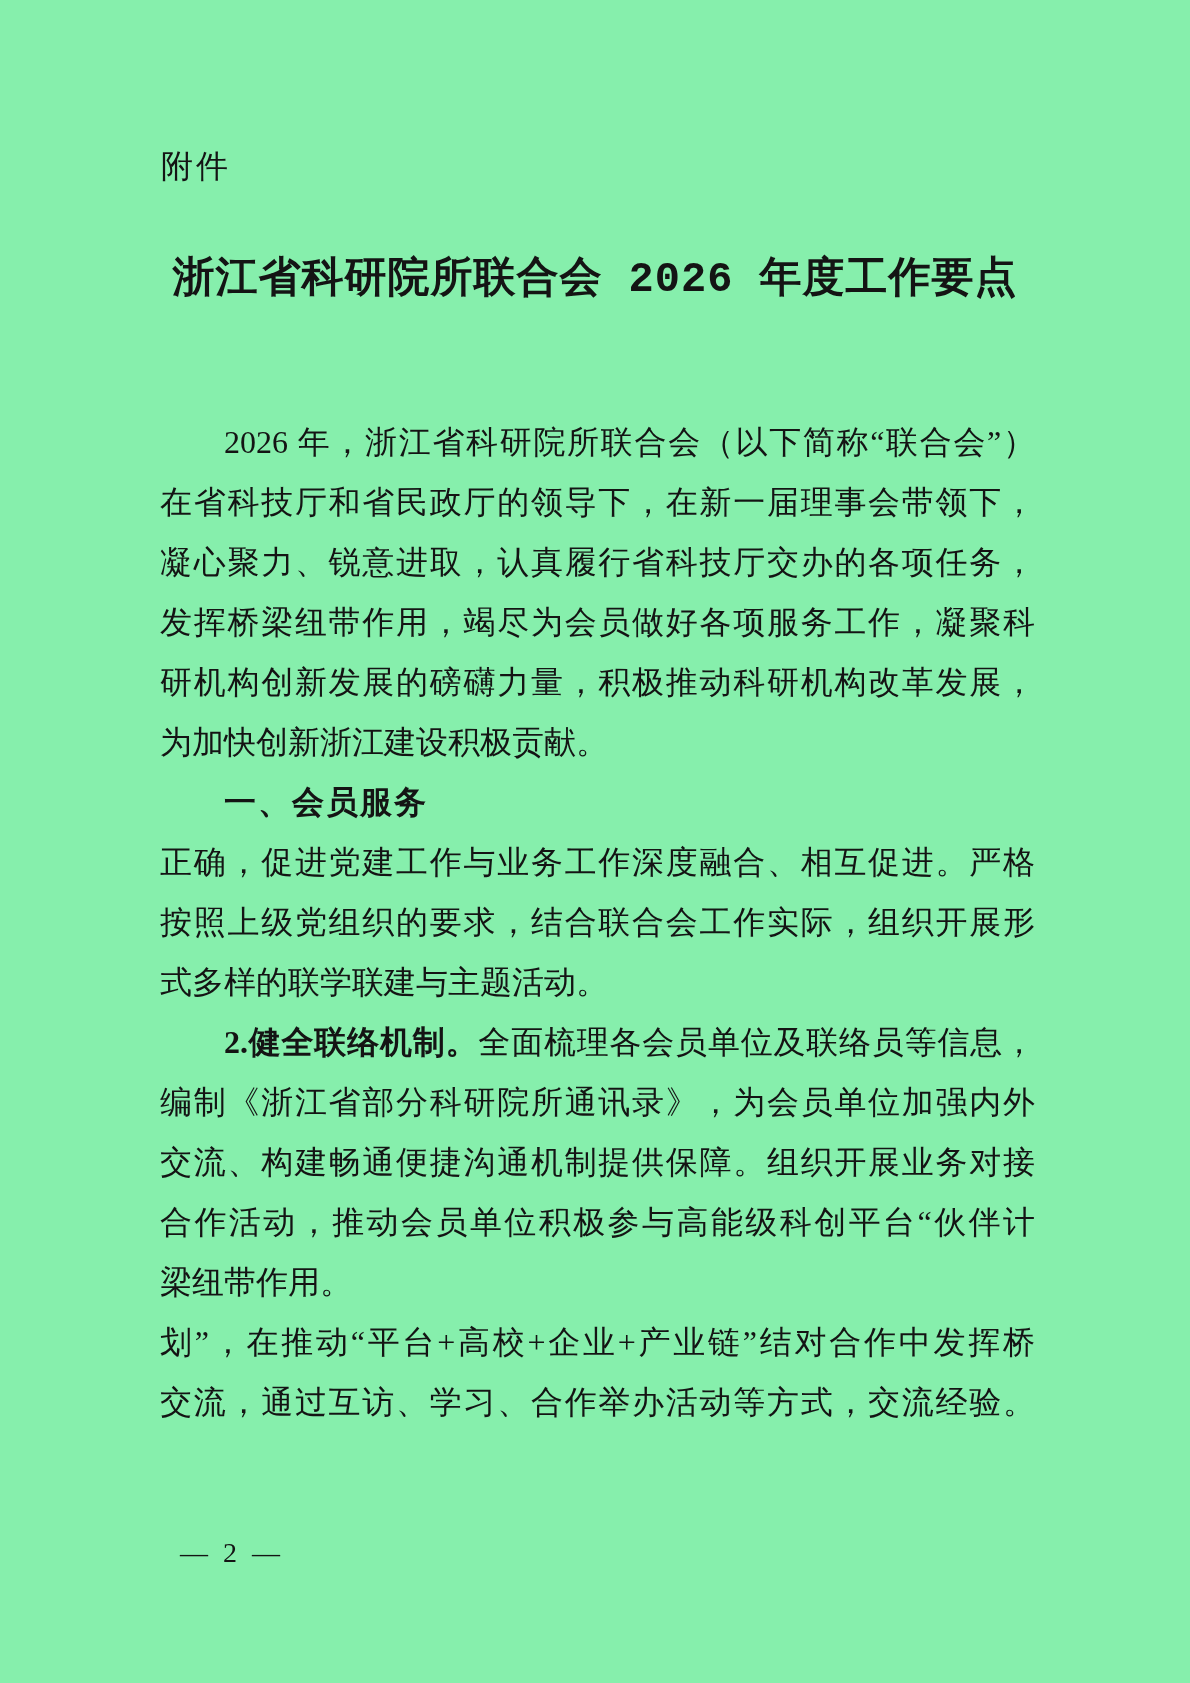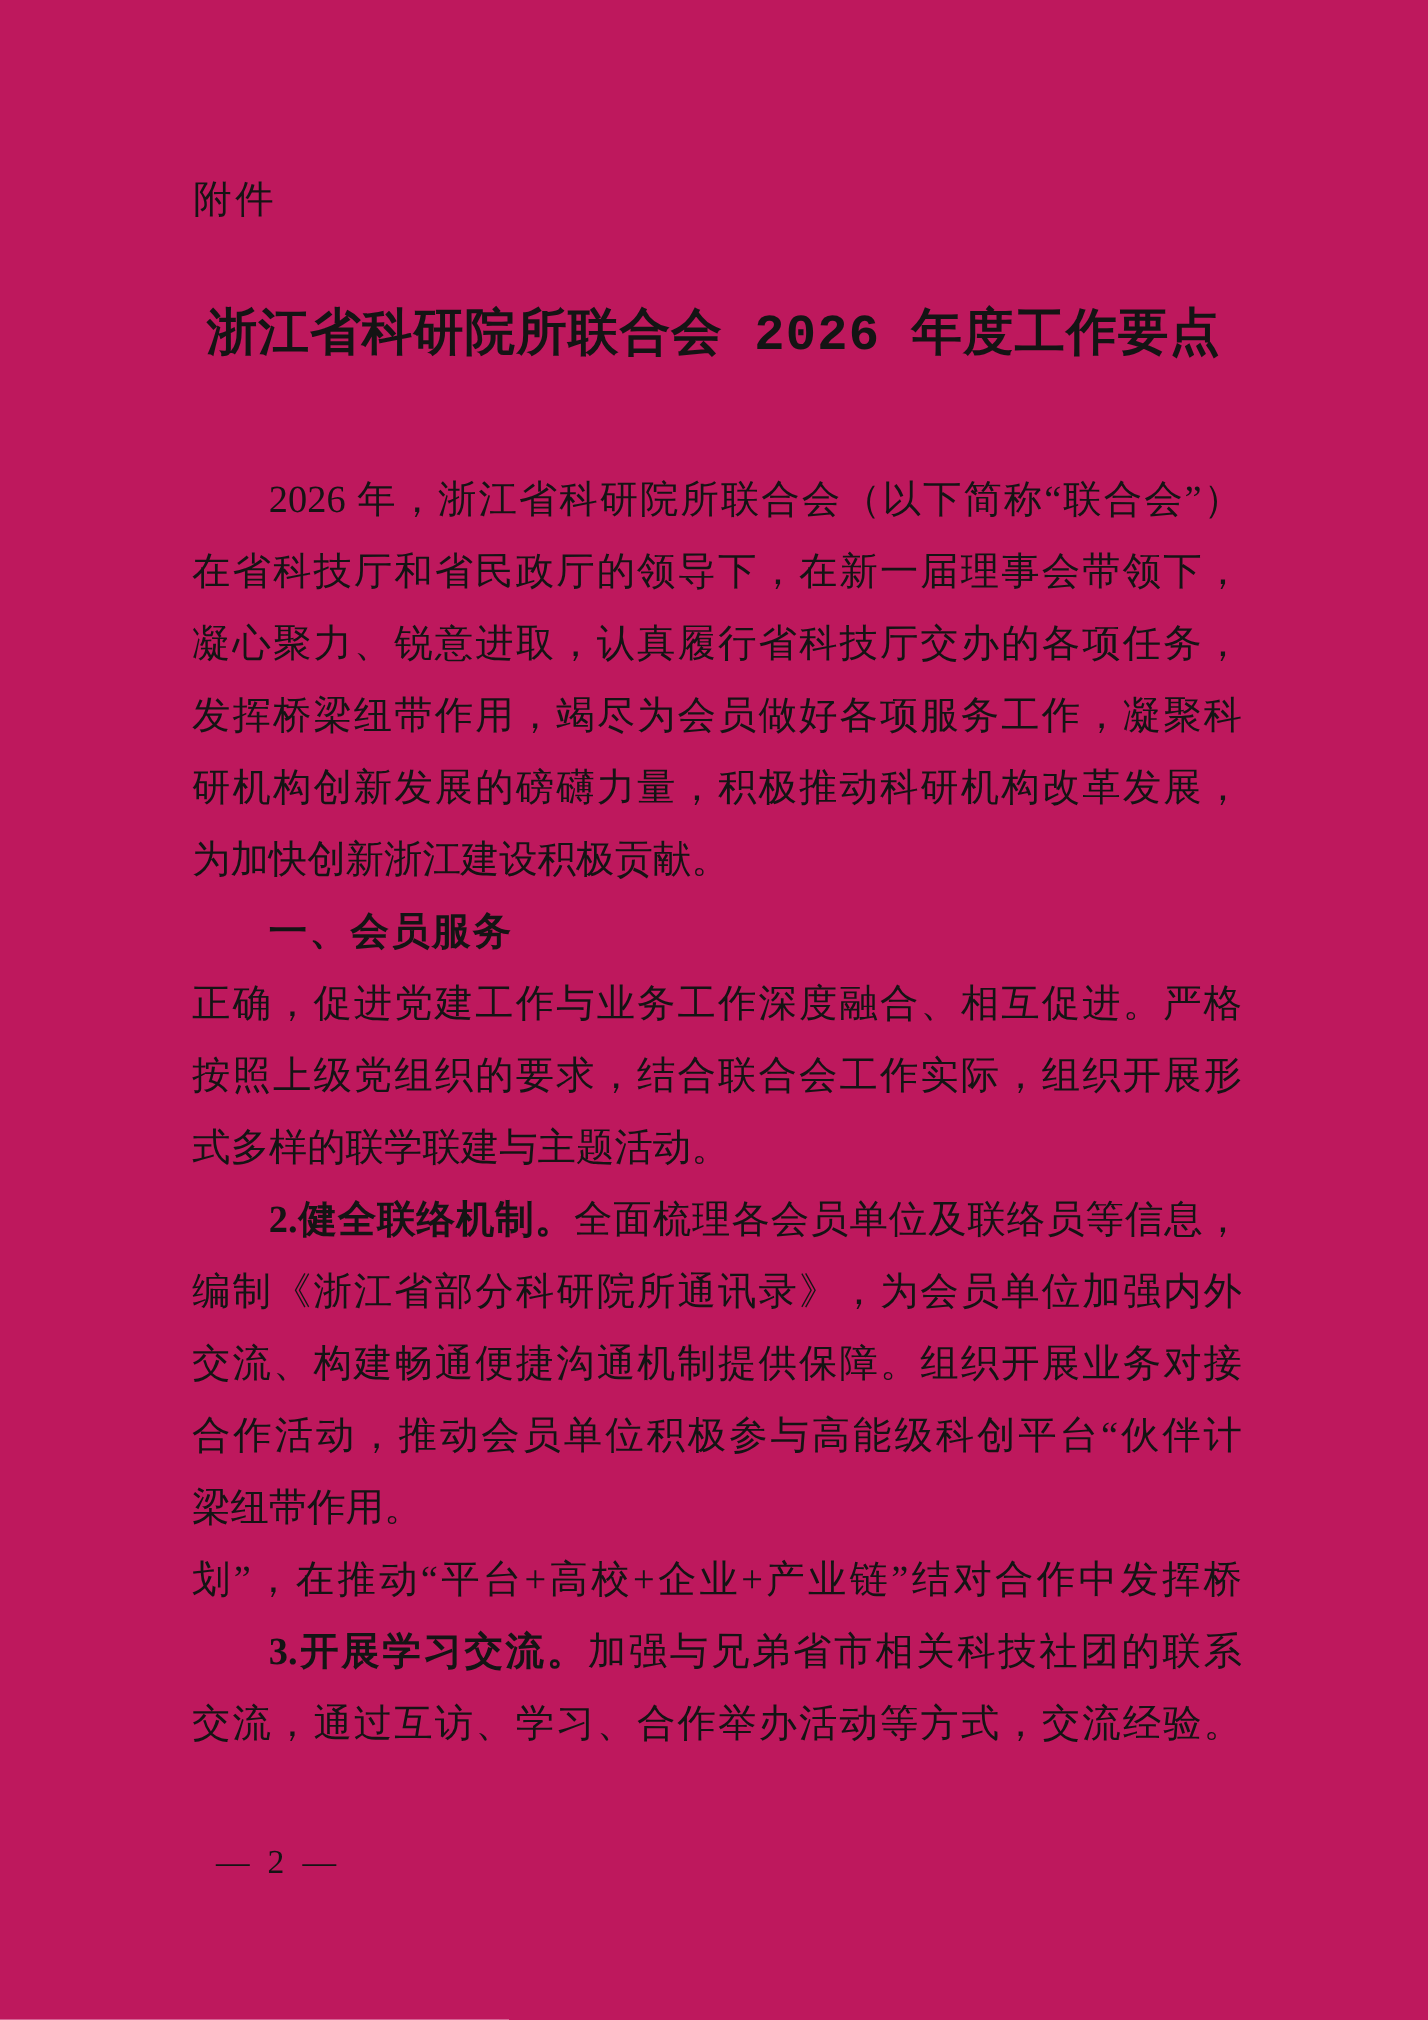--- a/index.html
+++ b/index.html
@@ -4,39 +4,39 @@
 <style>
   * { margin: 0; padding: 0; box-sizing: border-box; }
   html, body { background: #ffffff; }
   body {
     width: 1190px; height: 1683px;
     position: relative;
     font-family: "Liberation Serif", "DejaVu Serif", serif;
     color: #141414;
     overflow: hidden;
   }
-  .page { position: absolute; inset: 0; background: #be185d; }
+  .page { position: absolute; inset: 0; background: #86efac; }
 
   .attachment {
     position: absolute; top: 146px; left: 161px;
     font-size: 32px; line-height: 40px; letter-spacing: 3px;
     font-family: "Liberation Serif", "DejaVu Serif", serif;
   }
 
   .title {
     position: absolute; top: 252px; left: 0; width: 100%;
     text-align: center;
     font-size: 42px; line-height: 56px;
     font-weight: 700;
     letter-spacing: 1px;
     font-family: Liberation Mono, monospace;
   }
 
   .bodytext {
-    position: absolute; top: 386px; left: 160px; width: 875px;
+    position: absolute; top: 412px; left: 160px; width: 875px;
   }
   .line {
     height: 60px; line-height: 60px;
     font-size: 32px;
     text-align: justify;
     text-align-last: justify;
     white-space: nowrap;
   }
   .line.ll {            
     text-align: center;
@@ -86,20 +86,19 @@
     <div class="line">按照上级党组织的要求，结合联合会工作实际，组织开展形</div>
     <div class="line ll">式多样的联学联建与主题活动。</div>
 
     <div class="line first"><span class="lead">2.健全联络机制。</span><span>全面梳理各会员单位及联络员等信息，</span></div>
     <div class="line">编制《浙江省部分科研院所通讯录》，为会员单位加强内外</div>
     <div class="line">交流、构建畅通便捷沟通机制提供保障。组织开展业务对接</div>
     <div class="line">合作活动，推动会员单位积极参与高能级科创平台“伙伴计</div>
     <div class="line ll">梁纽带作用。</div>
     <div class="line">划”，在推动“平台+高校+企业+产业链”结对合作中发挥桥</div>
 
-    <div class="line first"><span class="lead">3.开展学习交流。</span><span>加强与兄弟省市相关科技社团的联系</span></div>
     <div class="line">交流，通过互访、学习、合作举办活动等方式，交流经验。</div>
 
   </div>
 
   <div class="footer">— 2 —</div>
 
 </div>
 
 </body></html>

